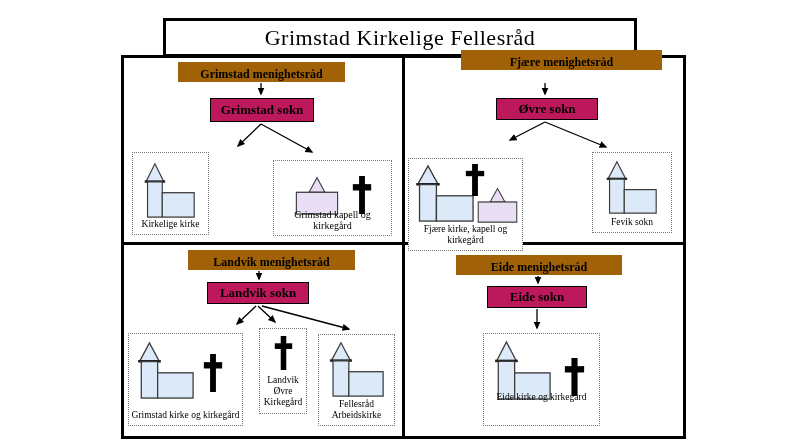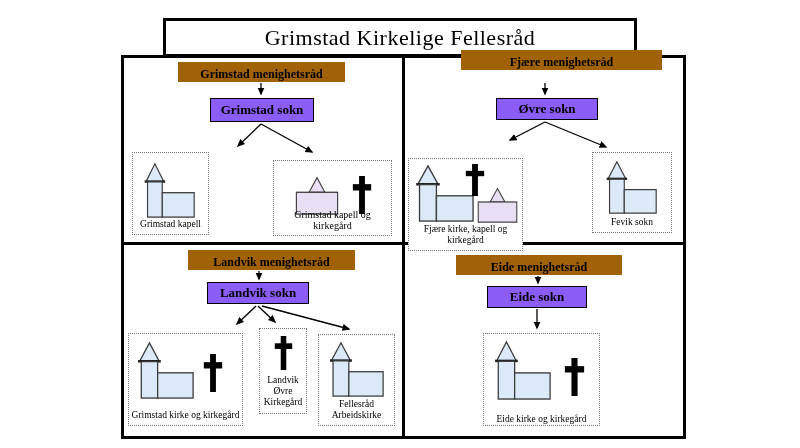--- a/index.html
+++ b/index.html
@@ -17,21 +17,21 @@
   
   #frame{left:121px;top:55px;width:565px;height:384px;border:3px solid #000;background:#fff;z-index:1;}
   #divider-v{left:402px;top:58px;width:3px;height:378px;background:#000;z-index:2;}
   #divider-h{left:124px;top:242px;width:559px;height:3px;background:#000;z-index:2;}
   
   .council{
     background:#a16207;display:flex;align-items:flex-end;justify-content:center;
     font-weight:bold;font-size:12px;z-index:4;
   }
   .parish{
-    background:#8b5cf6;border:1.5px solid #000;display:flex;align-items:center;justify-content:center;
+    background:#be185d;border:1.5px solid #000;display:flex;align-items:center;justify-content:center;
     font-weight:bold;font-size:13px;z-index:4;
   }
   .leaf{
     border:1px dotted #777;background:#fff;z-index:4;
   }
   .leaf-label{
     position:absolute;left:0;right:0;bottom:4px;text-align:center;
     font-size:9.5px;line-height:11px;white-space:pre-line;
   }
   .leaf-label.sm{font-size:10px;}
@@ -62,21 +62,21 @@
   <div class="abs parish" style="left:210px;top:98px;width:104px;height:24px;">
     <span>Grimstad sokn</span>
   </div>
   <div class="abs leaf" style="left:132px;top:152px;width:77px;height:83px;">
     <svg class="icon" style="left:8px;top:9px;" width="54" height="56" viewBox="0 0 66 62" preserveAspectRatio="none">
       <polygon class="shape" points="6,22 17,2 28,22"></polygon>
       <line class="roofbase" x1="4.5" y1="21.6" x2="29.5" y2="21.6"></line>
       <rect class="shape" x="8" y="22" width="18" height="39"></rect>
       <rect class="shape" x="26" y="34" width="39" height="27"></rect>
     </svg>
-    <div class="leaf-label">Grimstad kapell</div>
+    <div class="leaf-label">Kirkelige kirke</div>
   </div>
   <div class="abs leaf" style="left:273px;top:160px;width:119px;height:76px;">
     <svg class="icon" style="left:20px;top:14px;" width="46" height="40" viewBox="0 0 58 44" preserveAspectRatio="none">
       <polygon class="shape-chapel" points="19,19 29,3 39,19"></polygon>
       <rect class="shape-chapel" x="3" y="19" width="52" height="24"></rect>
     </svg>
     <svg class="icon" style="left:78px;top:15px;" width="20" height="38" viewBox="0 0 24 42" preserveAspectRatio="none">
       <rect class="cross-fill" x="8.5" y="0" width="7" height="42"></rect>
       <rect class="cross-fill" x="1" y="9" width="22" height="7"></rect>
     </svg>
@@ -166,21 +166,21 @@
     <svg class="icon" style="left:7px;top:6px;" width="60" height="60" viewBox="0 0 66 62" preserveAspectRatio="none">
       <polygon class="shape" points="6,22 17,2 28,22"></polygon>
       <line class="roofbase" x1="4.5" y1="21.6" x2="29.5" y2="21.6"></line>
       <rect class="shape" x="8" y="22" width="18" height="39"></rect>
       <rect class="shape" x="26" y="34" width="39" height="27"></rect>
     </svg>
     <svg class="icon" style="left:80px;top:24px;" width="21" height="38" viewBox="0 0 24 42" preserveAspectRatio="none">
       <rect class="cross-fill" x="8.5" y="0" width="7" height="42"></rect>
       <rect class="cross-fill" x="1" y="9" width="22" height="7"></rect>
     </svg>
-    <div class="leaf-label" style="bottom:0;margin-top:44px;">Eide kirke og kirkegård</div>
+    <div class="leaf-label" style="bottom:22px;margin-top:44px;">Eide kirke og kirkegård</div>
   </div>
 
   <svg id="arrows" class="abs" width="800" height="448" viewBox="0 0 800 448">
     <defs>
       <marker id="ah" markerWidth="9" markerHeight="8" refX="6.5" refY="3.5" orient="auto" markerUnits="userSpaceOnUse">
         <path d="M0,0 L8,3.5 L0,7 z" fill="#000"></path>
       </marker>
     </defs>
 
     <line x1="261" y1="83" x2="261" y2="94" marker-end="url(#ah)"></line>

